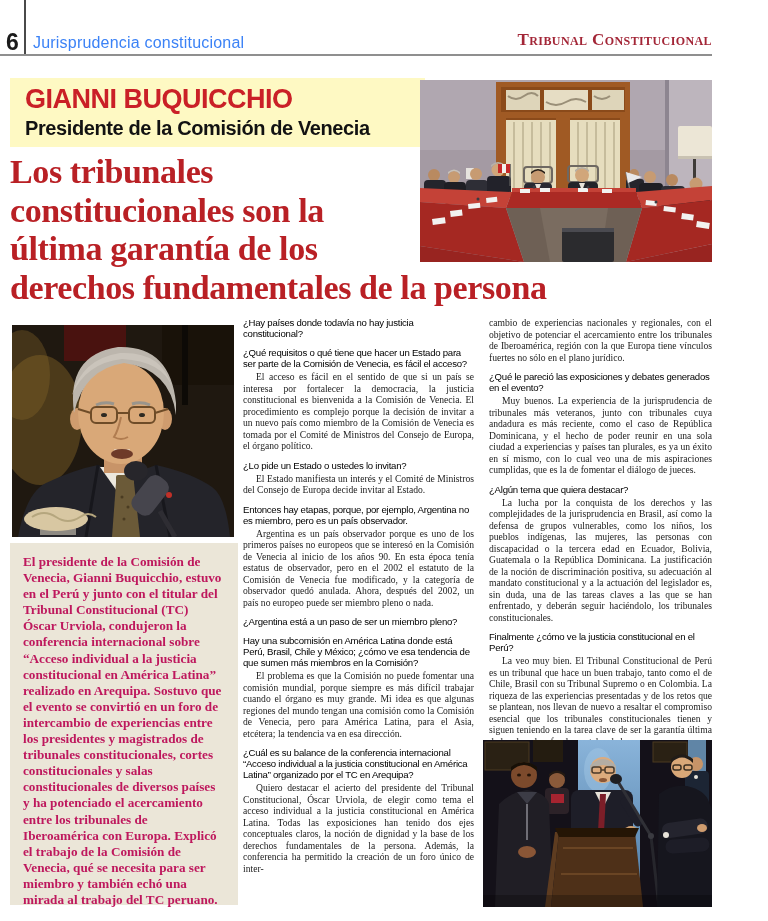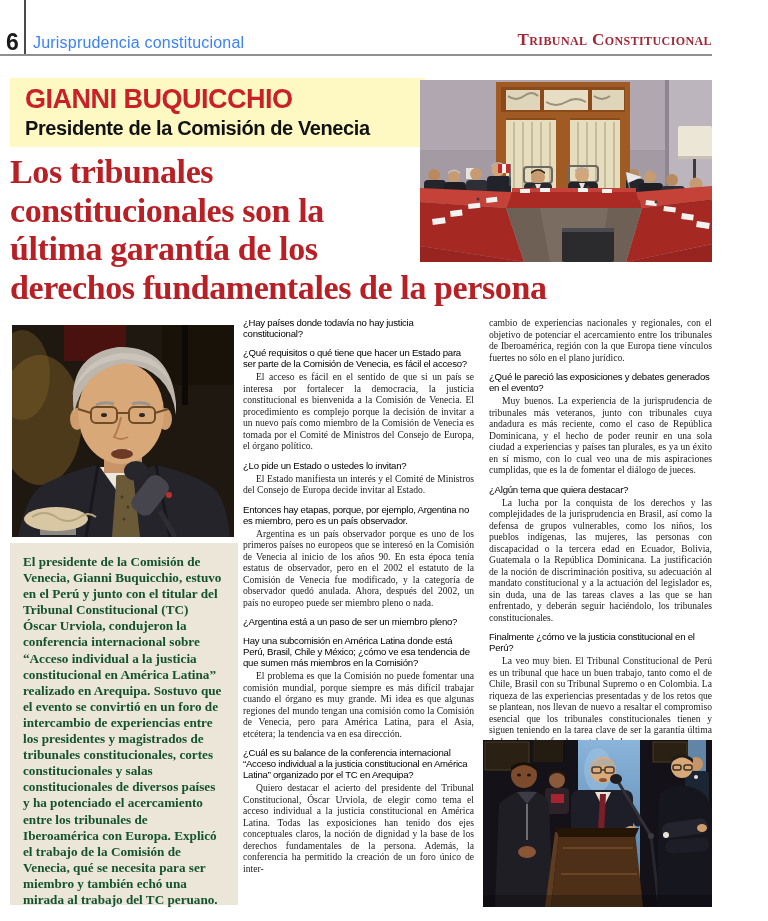--- a/index.html
+++ b/index.html
@@ -20,21 +20,21 @@
   
   .headline{position:absolute;left:10px;top:153px;width:702px;color:#b92025;font-weight:bold;
     font-size:34px;line-height:38.5px;letter-spacing:-.4px;}
   
   .photo{position:absolute;display:block;}
   .photo-a{left:420px;top:80px;width:292px;height:182px;}
   .photo-b{left:12px;top:325px;width:222px;height:212px;}
   .photo-c{left:483px;top:740px;width:229px;height:167px;}
   
   .intro-panel{position:absolute;left:10px;top:543px;width:228px;height:362px;background:#ebe6d8;}
-  .intro-text{margin:11px 13px;font-weight:bold;font-size:13.2px;line-height:16.1px;color:#14532d;}
+  .intro-text{margin:11px 13px;font-weight:bold;font-size:13.2px;line-height:16.1px;color:#be185d;}
   
   .col{position:absolute;top:317px;text-align:justify;color:#1b1b1b;overflow:hidden;}
   #qa-col-1{left:243px;width:231px;height:602px;}
   #qa-col-2{left:489px;width:223px;height:423px;}
   .qa-q{font-family:"Liberation Sans",sans-serif;font-weight:normal;font-size:9.6px;line-height:11px;
     color:#000;margin:8px 0 2px;text-align:left;letter-spacing:-.25px;}
   .qa-q:first-child{margin-top:0;}
   .qa-a{margin:0;font-size:9.6px;line-height:11.5px;text-indent:13px;}
   .qa-a.cont{text-indent:0;}
 </style>

